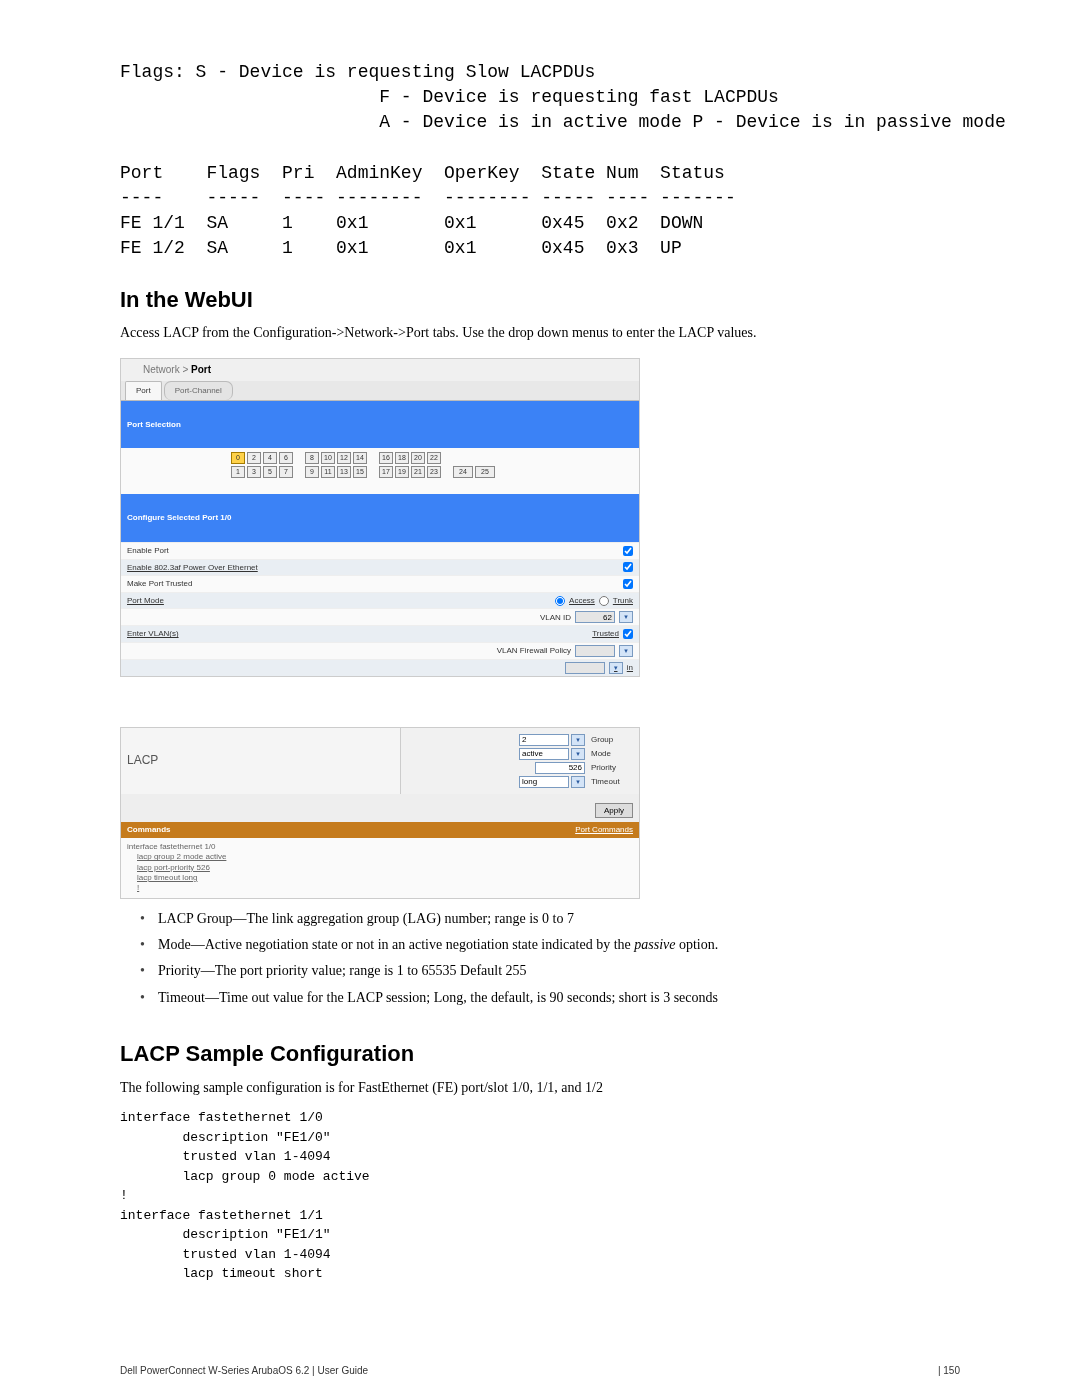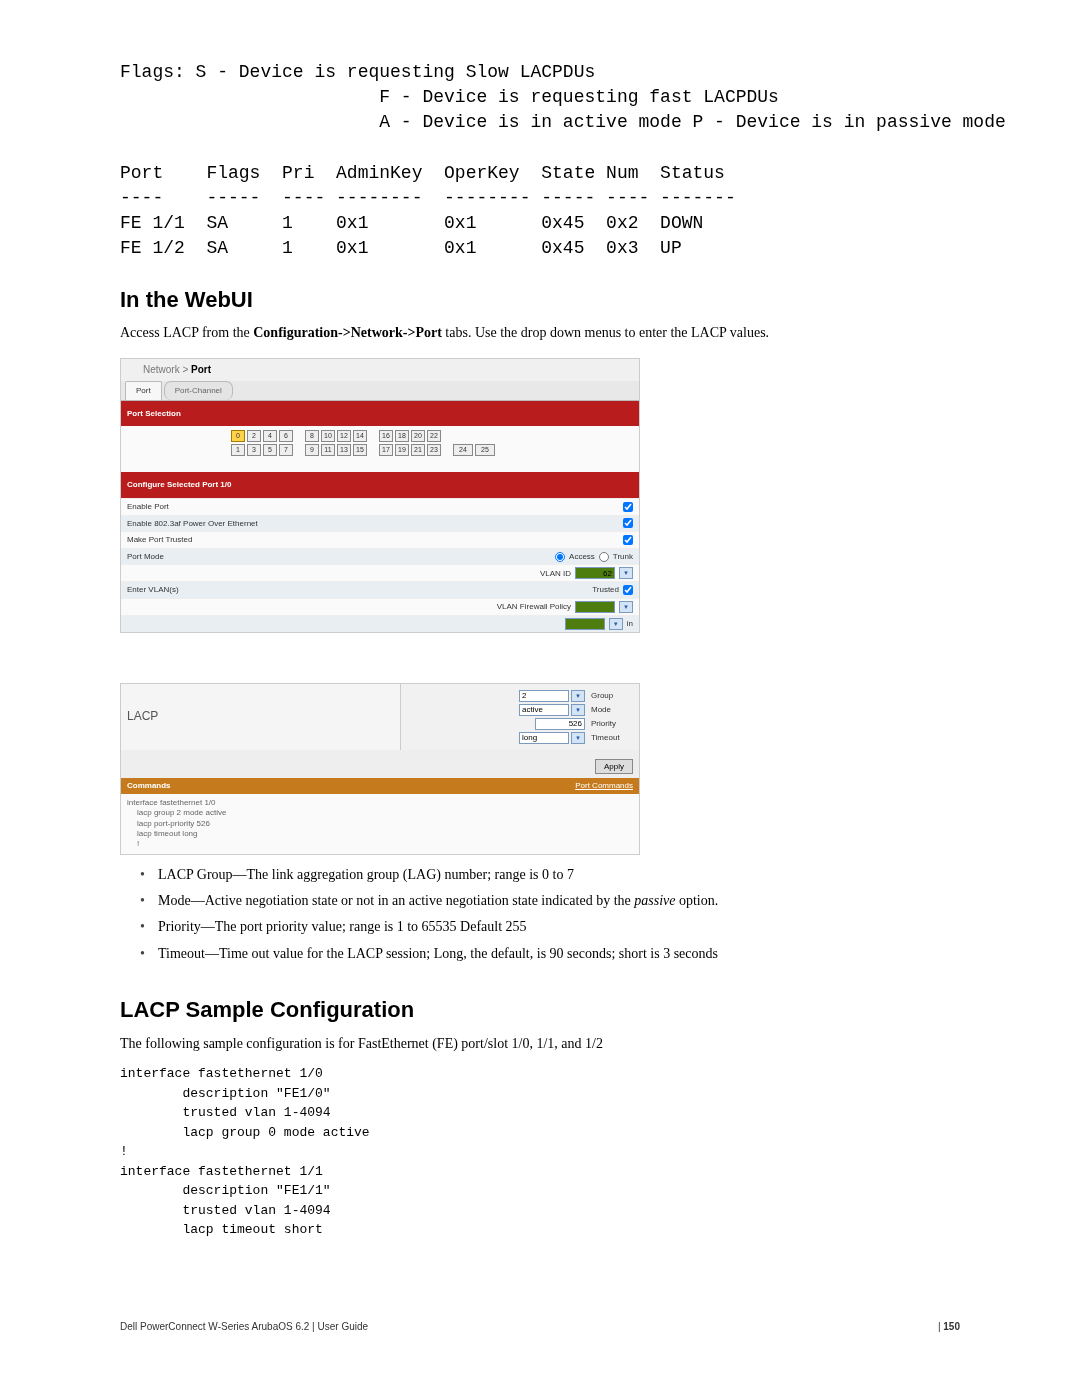--- a/index.html
+++ b/index.html
@@ -31,21 +31,21 @@
     font-size: 22px;
     margin: 22px 0 8px 0;
   }
   h2.heavy {
     font-family: Arial, Helvetica, sans-serif;
     font-weight: bold;
     font-size: 22px;
     margin: 30px 0 8px 0;
   }
   p.body { margin: 4px 0 10px 0; }
-  strong { font-weight: bold; }
+  strong { font-weight: normal; }
   em { font-style: italic; }
   ul.bullets { list-style: none; margin: 10px 0 10px 20px; }
   ul.bullets li { position: relative; padding-left: 18px; margin: 6px 0; }
   ul.bullets li::before {
     content: "•"; position: absolute; left: 0; top: 0;
     font-size: 14px; color: #444;
   }
 
   
   .webui-panel {
@@ -65,47 +65,47 @@
   }
   .breadcrumb .strong { color: #000; font-weight: bold; }
   .tabs { display: flex; border-bottom: 1px solid #bbb; background: #e8e8e8; padding: 0 4px; }
   .tab {
     padding: 3px 10px; font-size: 8px; border: 1px solid #bbb;
     border-bottom: none; margin-right: 2px; background: #f7f7f7;
     border-radius: 2px 2px 0 0; cursor: pointer;
   }
   .tab.inactive { background: #e4e4e4; color: #666; border-radius: 7px; }
   .section-head {
-    background: #b91c1c; color: #fff; font-size: 8px; font-weight: bold;
-    padding: 7px 6px;
+    background: #3b82f6; color: #fff; font-size: 8px; font-weight: bold;
+    padding: 18px 6px;
   }
   .portgrid-row {
     display:flex; gap:2px; margin: 4px 0 2px 110px;
   }
   .portgrid-row .pbox {
     width: 14px; height: 12px; border: 1px solid #888;
     font-size: 7px; text-align: center; line-height: 10px;
     background: #eee; color: #333;
   }
   .portgrid-row .pbox.active { background: #ffd24a; border-color: #a67c00; }
   .portgrid-row .pbox.wide { width: 20px; }
   .portgrid-row .pg { display:flex; gap:2px; margin-right:10px; }
 
   .cfg-row {
     display:flex; justify-content:space-between; align-items:center;
     padding: 2px 6px; border-top: 1px solid #eee;
   }
-  .cfg-row.alt { background: #e9eef3; }
+  .cfg-row.alt { background: #e9eef3; text-decoration: underline; }
   .cfg-row .lbl { font-size: 8px; color: #333; }
   .cfg-row .ctrl { display:flex; align-items:center; gap:4px; font-size:8px; color:#333; }
   .cfg-row input[type=checkbox] { width: 10px; height: 10px; }
   .cfg-row input[type=radio] { width: 10px; height: 10px; }
   .mini-input {
     width: 40px; height: 12px; font-size: 8px; border: 1px solid #7a9ac0;
-    text-align: right; padding: 0 2px; background:#4d7c0f;
+    text-align: right; padding: 0 2px; background:#e5e5e5;
   }
   .mini-dd {
     width: 14px; height: 12px; border: 1px solid #7a9ac0; background: #d4e4f7;
     display:inline-flex; align-items:center; justify-content:center;
     font-size: 7px; color:#2a5aa0; cursor: pointer;
   }
   .mini-dd::after { content: "▾"; }
   .tiny-label { text-align:center; display:block; font-size:8px; color:#333; }
 
   .webui-panel2 {
@@ -136,21 +136,21 @@
     background:#c57b1d; color:#fff; font-size:8px; font-weight:bold;
     display:flex; justify-content:space-between; padding:2px 6px;
   }
   .commands-head .hide { text-decoration: underline; cursor:pointer; font-weight:normal; }
   .commands-body {
     background:#fafafa; font-size:8px; color:#666; padding:4px 6px;
     font-family: Verdana, Arial, sans-serif; line-height:1.3;
   }
   .commands-body div:first-child { margin-left:0; }
   .commands-body div { margin-left:0; }
-  .commands-body .indent { margin-left:10px; }
+  .commands-body .indent { margin-left:10px;text-decoration:underline; }
 
   .footer {
     display:flex; justify-content:space-between;
     font-family: Arial, Helvetica, sans-serif;
     font-size: 10px; color:#333;
     margin-top: 80px;
     border-top: none;
   }
 </style>
 </head>

